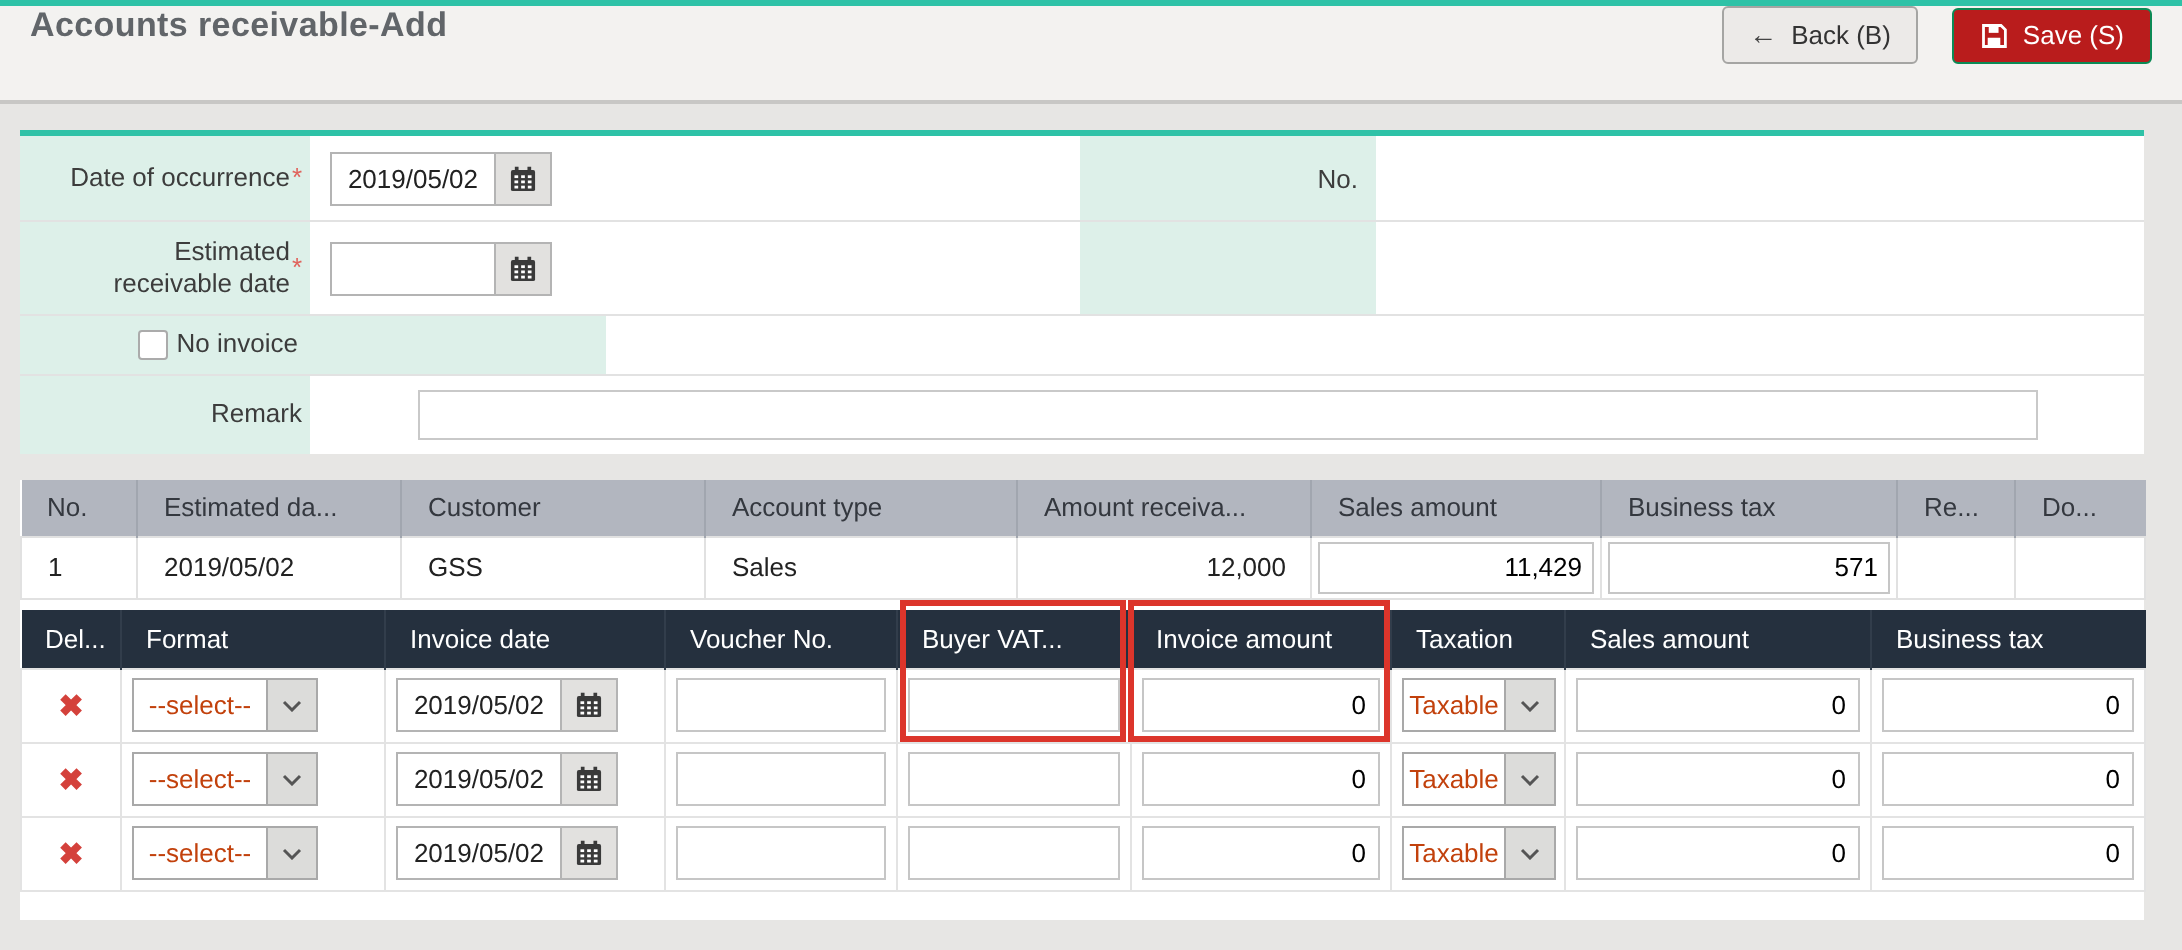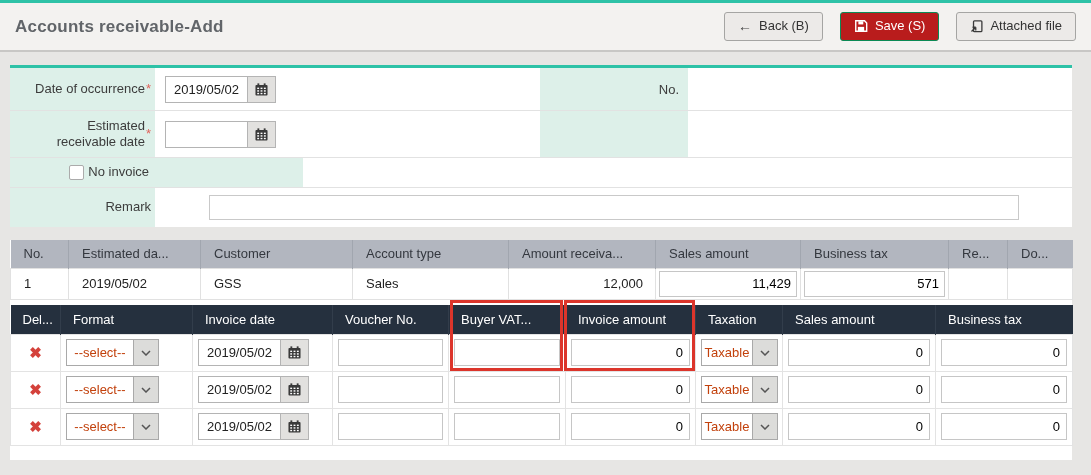--- a/index.html
+++ b/index.html
@@ -1,21 +1,21 @@
 <!DOCTYPE html>
 <html><head>
 <meta charset="utf-8">
 <style>
   * { margin:0; padding:0; box-sizing:border-box; }
   html,body { width:1091px; height:475px; overflow:hidden; }
   body { font-family:"Liberation Sans", sans-serif; background:#e7e6e4; font-size:13px; color:#333; }
 
   .top-accent { height:3px; background:#2ec2a7; }
   .header { height:49px; background:#f3f2f0; border-bottom:2px solid #c8c7c5;
-            display:flex; align-items:center; justify-content:space-between; padding:0 15px; }
+            display:flex; align-items:flex-start; justify-content:space-between; padding:0 15px; }
   .page-title { font-size:17px; font-weight:bold; color:#616569; letter-spacing:.2px; }
   .btns { display:flex; gap:17px; align-items:center; }
   .btn { display:inline-flex; align-items:center; gap:7px; font-family:"Liberation Sans",sans-serif;
          font-size:13px; padding:6px 13px; border-radius:3px; cursor:pointer; line-height:1.1; }
   .btn.gray { background:#eceae8; border:1px solid #a5a5a3; color:#333; }
   .btn.green { background:#b91c1c; border:1px solid #0b8a55; color:#fff; }
   .back-arrow { font-size:14px; color:#444; }
 
   .content { padding:13px 11px 0 10px; }
   .panel { background:#fff; width:1062px; }
@@ -100,29 +100,20 @@
     </button>
     <button class="btn green">
       <span style="display:inline-flex;">
         <svg width="14" height="14" viewBox="0 0 16 16">
             <path d="M2 2h10l2.5 2.5V14H2z" fill="none" stroke="#fff" stroke-width="1.6"></path>
             <rect x="5" y="2.6" width="5.6" height="3.6" fill="#fff"></rect>
             <rect x="4.4" y="9" width="7.2" height="5" fill="#fff"></rect>
           </svg>
       </span>
       <span>Save (S)</span>
-    </button>
-    <button class="btn gray">
-      <span style="display:inline-flex;">
-        <svg width="13" height="13" viewBox="0 0 14 14">
-            <rect x="3.8" y="1" width="9" height="11.6" rx="1" fill="none" stroke="#3a3a3a" stroke-width="1.4"></rect>
-            <path d="M6.2 7.8 L1.6 12.4 M6.2 7.8 h-3.4 M6.2 7.8 v3.4" stroke="#3a3a3a" stroke-width="1.4" fill="none"></path>
-          </svg>
-      </span>
-      <span>Attached file</span>
     </button>
   </div>
 </div>
 
 <div class="content">
 
   <section class="panel form-panel">
 
     <div class="frow r1">
       <div class="flabel">

